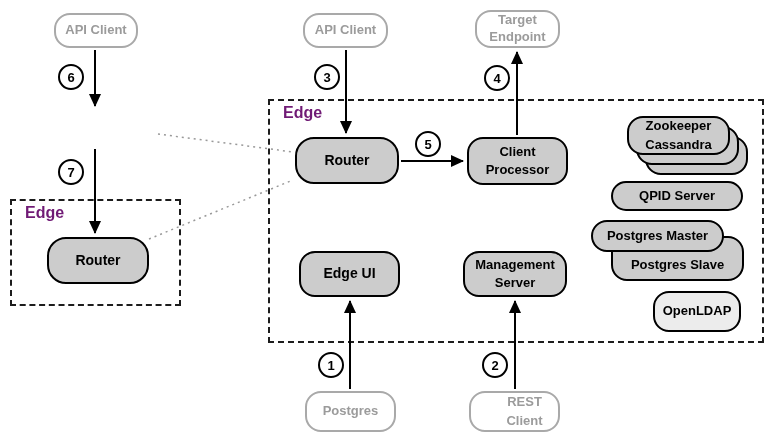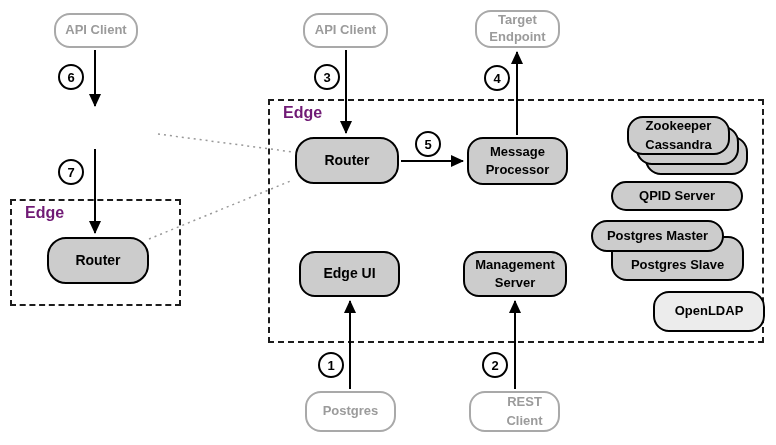--- a/index.html
+++ b/index.html
@@ -33,21 +33,21 @@
   #n-edge-ui           { left:299px; top:251px; width:101px; height:46px; font-size:14px; }
   #n-management-server { left:463px; top:251px; width:104px; height:46px; }
   #n-zookeeper         { left:627px; top:116px; width:103px; height:39px; z-index:6; }
   .stack-layer { position:absolute; background:#cccccc; border:2px solid #000; border-radius:16px; box-sizing:border-box; }
   #zk-l1 { left:636px; top:126px; width:103px; height:39px; z-index:5; }
   #zk-l2 { left:645px; top:136px; width:103px; height:39px; z-index:4; }
   #n-qpid            { left:611px; top:181px; width:132px; height:30px; border-radius:15px; }
   #n-postgres-master { left:591px; top:220px; width:133px; height:32px; z-index:6; }
   #n-postgres-slave  { left:611px; top:236px; width:133px; height:45px; z-index:5;
                        align-items:flex-end; padding-bottom:5px; }
-  #n-openldap        { left:653px; top:291px; width:112px;  height:41px; background:#ececec; }
+  #n-openldap        { left:653px; top:291px; width:88px;  height:41px; background:#ececec; }
   #n-browser         { left:305px; top:391px; width:91px;  height:41px; }
   #n-rest-client     { left:469px; top:391px; width:91px;  height:41px;padding-left:20px; }
 
   .badge {
     position:absolute; z-index:7; width:26px; height:26px; border-radius:50%;
     border:2.5px solid #000; background:#fff; box-sizing:border-box;
     display:flex; align-items:center; justify-content:center;
     font-weight:bold; font-size:13px; color:#000;
   }
   #b1 { left:318px; top:352px; }
@@ -103,21 +103,21 @@
     <span>API Client</span>
   </div>
   <div class="node light" id="n-target-endpoint">
     <span>Target
 Endpoint</span>
   </div>
   <div class="node gray" id="n-router-main">
     <span>Router</span>
   </div>
   <div class="node gray" id="n-message-processor">
-    <span>Message
+    <span>Client
 Processor</span>
   </div>
   <div class="node gray" id="n-management-server">
     <span>Management
 Server</span>
   </div>
   <div class="node gray" id="n-edge-ui">
     <span>Edge UI</span>
   </div>
   <div class="node gray" id="n-zookeeper">

